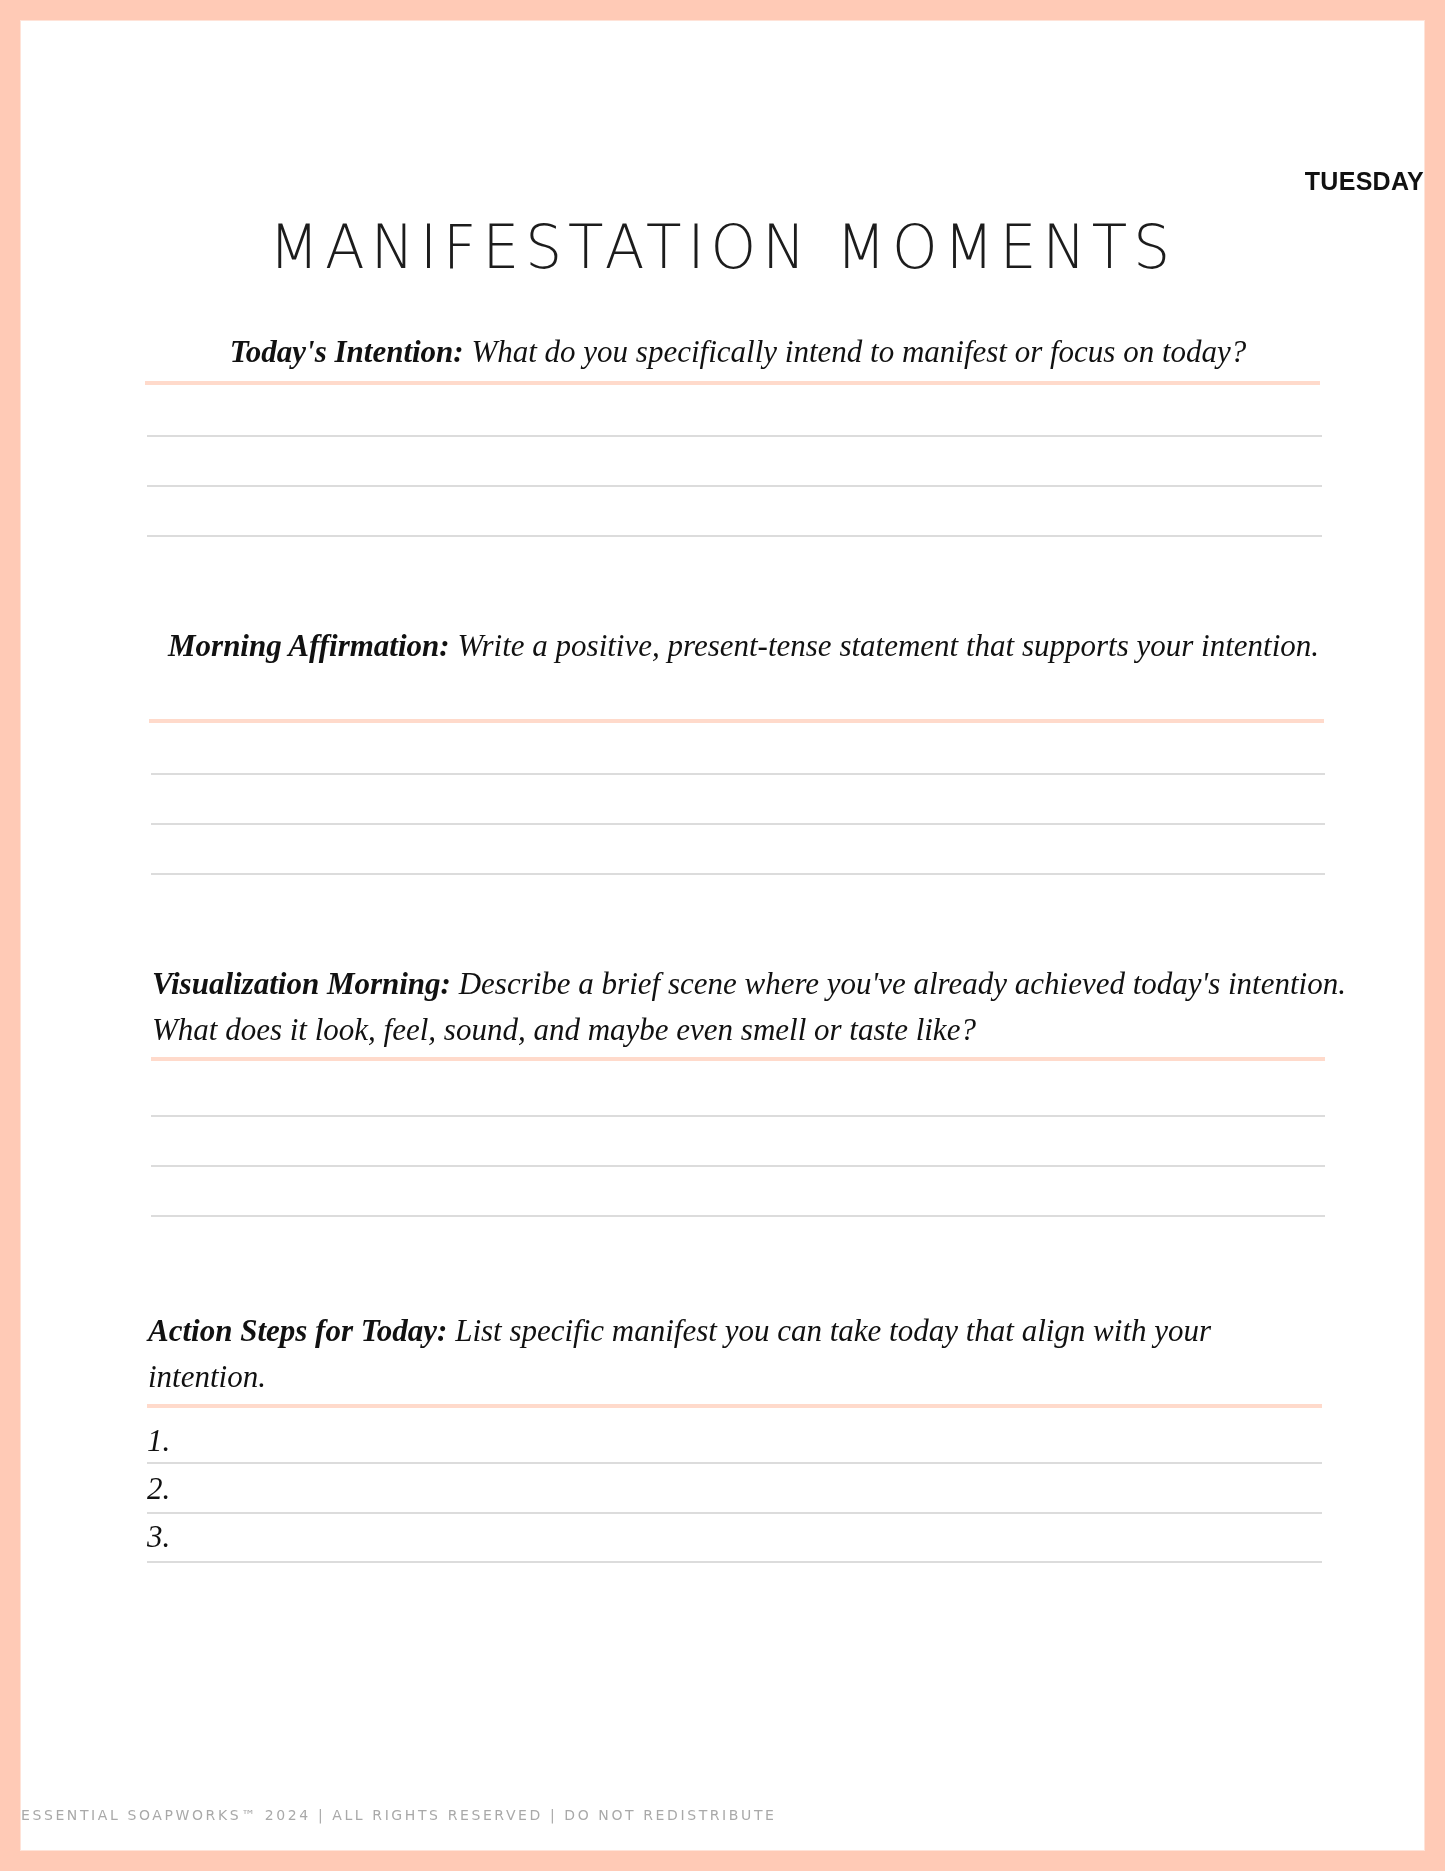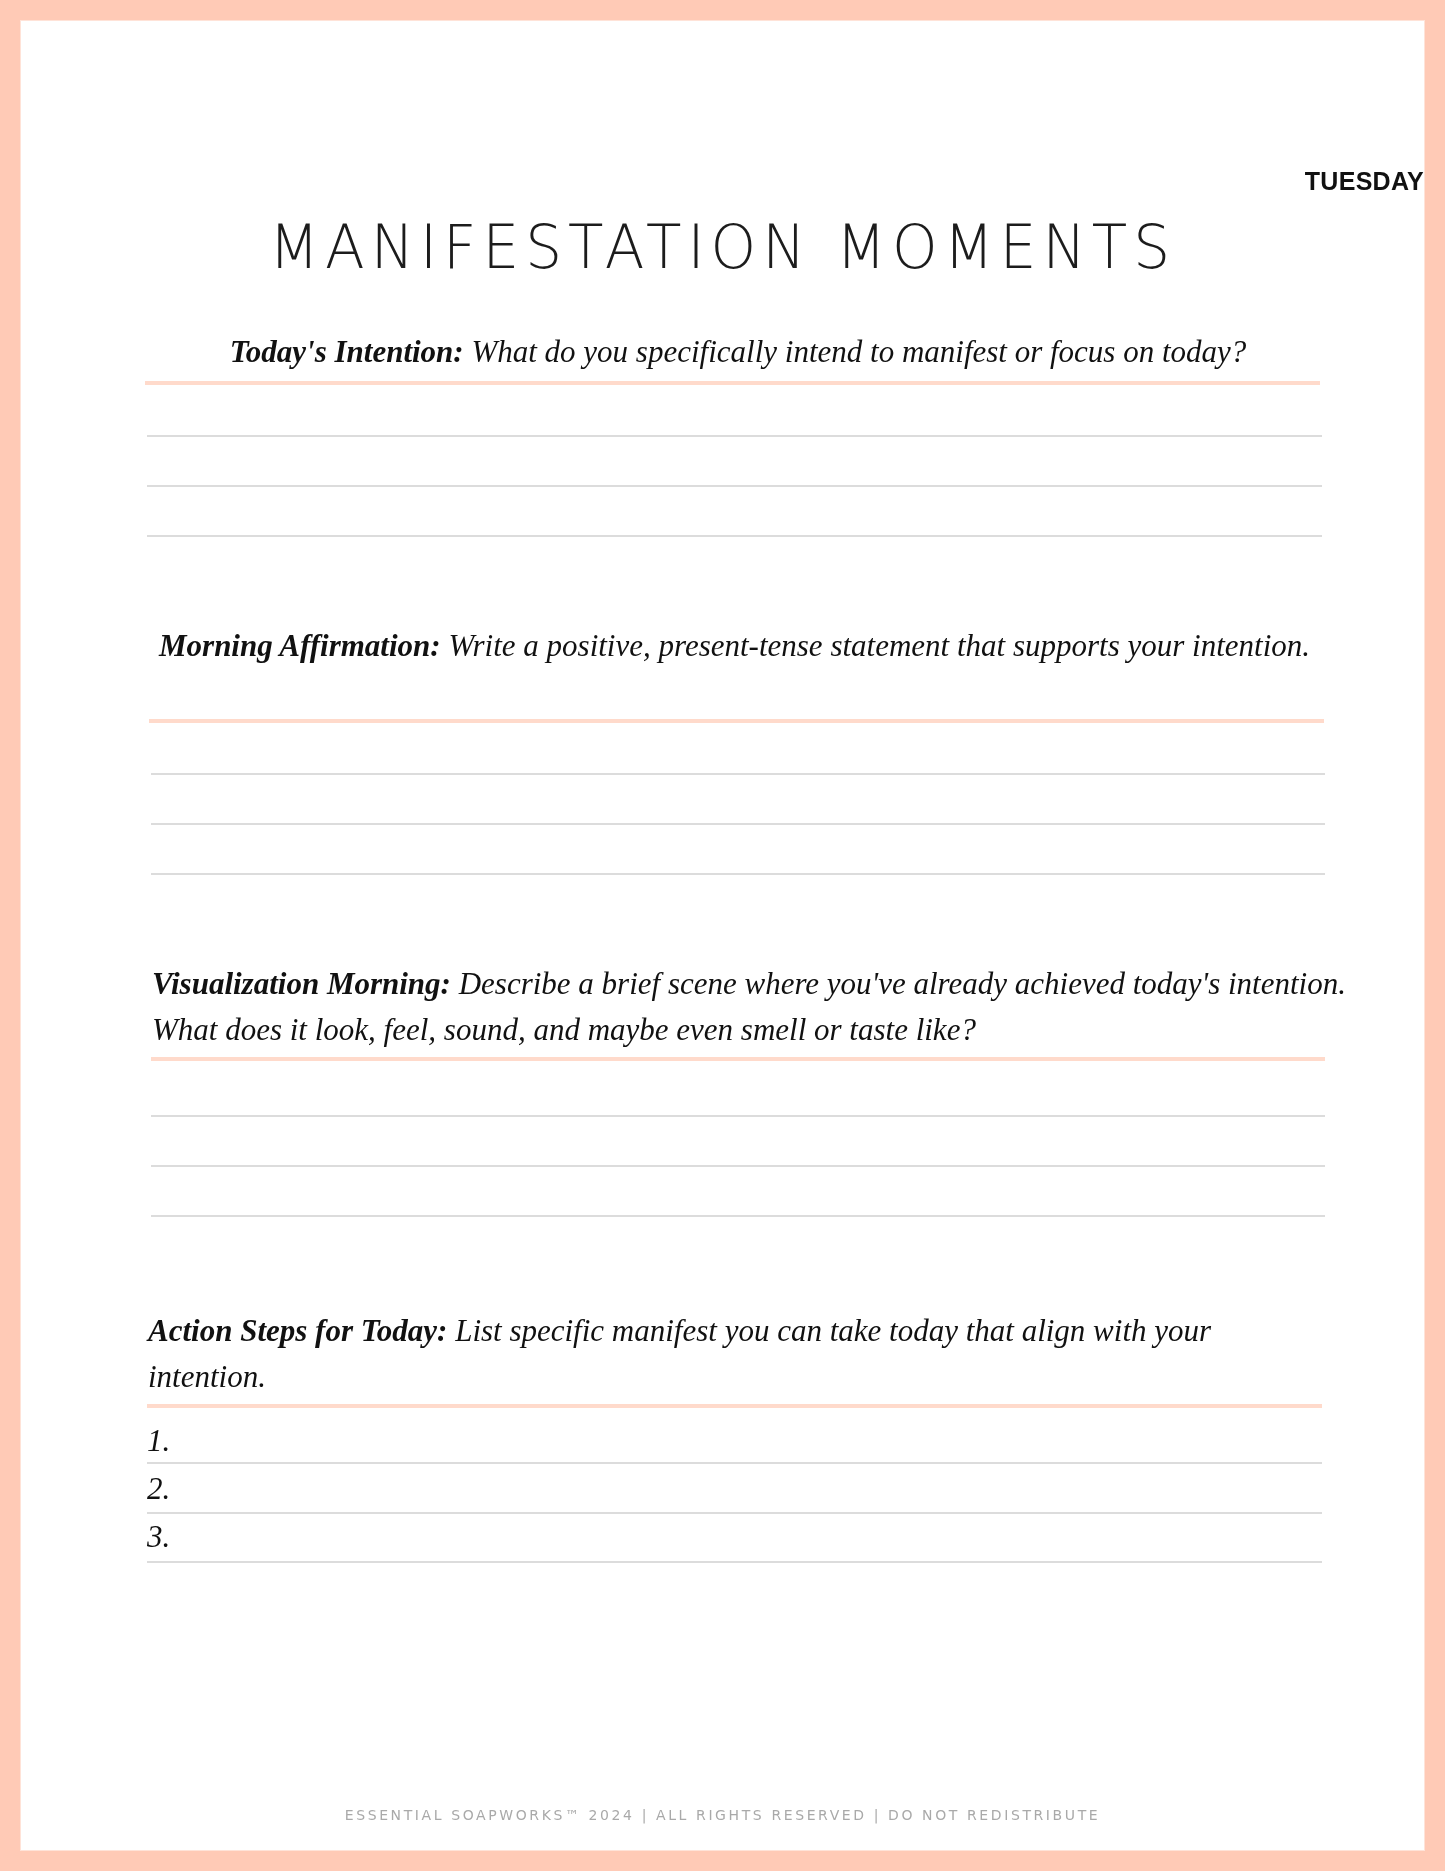--- a/index.html
+++ b/index.html
@@ -60,21 +60,20 @@
   .num {
     position: absolute;
     font-family: "Liberation Serif", serif;
     font-style: italic;
     font-size: 31px;
     color: #111;
   }
   .footer {
     position: absolute;
     top: 1786px; left: 0; width: 100%;
-    text-align: center;
     font-family: "DejaVu Sans", sans-serif;
     font-size: 14px;
     letter-spacing: 2.6px;
     color: #a9a9a9;
   }
 </style>
 </head>
 <body>
 
 <div class="page">
@@ -86,21 +85,21 @@
     <div class="heading" style="left:127px; top:308px; width:1180px;text-align:center;">
       <b>Today's Intention:</b><span> What do you specifically intend to manifest or focus on today?</span>
     </div>
     <div class="pink-rule" style="left:124px; top:360px; width:1175px;"></div>
     <div class="gray-rule" style="left:126px; top:414px; width:1175px;"></div>
     <div class="gray-rule" style="left:126px; top:464px; width:1175px;"></div>
     <div class="gray-rule" style="left:126px; top:514px; width:1175px;"></div>
   </div>
 
   <div class="section">
-    <div class="heading" style="left:138px; top:602px; width:1175px;font-style:italic;">
+    <div class="heading" style="left:147px; top:602px; width:1175px;font-style:italic;">
       <b>Morning Affirmation:</b><span> Write a positive, present-tense statement that supports your intention.</span>
     </div>
     <div class="pink-rule" style="left:128px; top:698px; width:1175px;"></div>
     <div class="gray-rule" style="left:130px; top:752px; width:1174px;"></div>
     <div class="gray-rule" style="left:130px; top:802px; width:1174px;"></div>
     <div class="gray-rule" style="left:130px; top:852px; width:1174px;"></div>
   </div>
 
   <div class="section">
     <div class="heading" style="left:131px; top:940px; width:1200px;">

